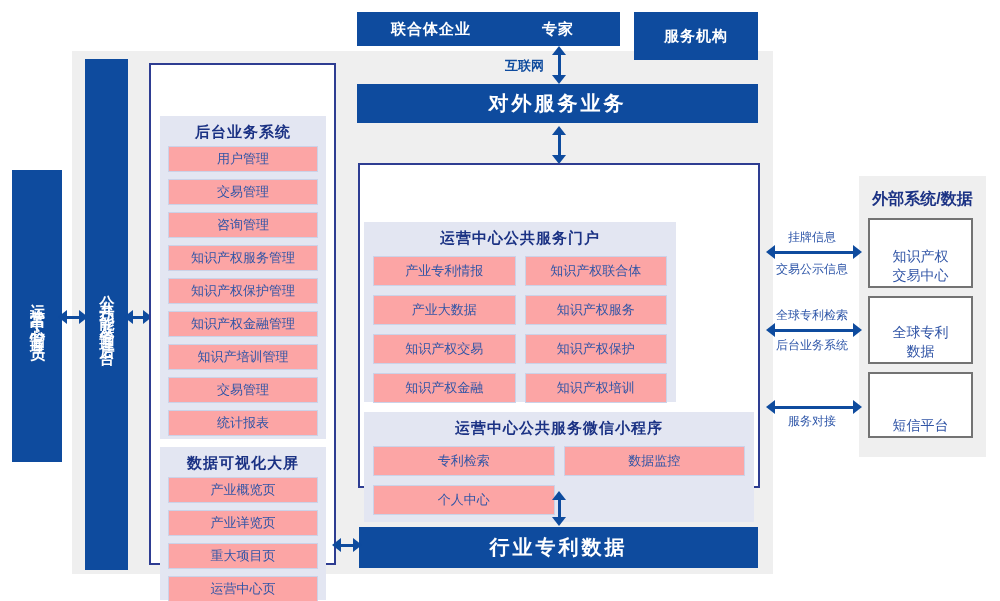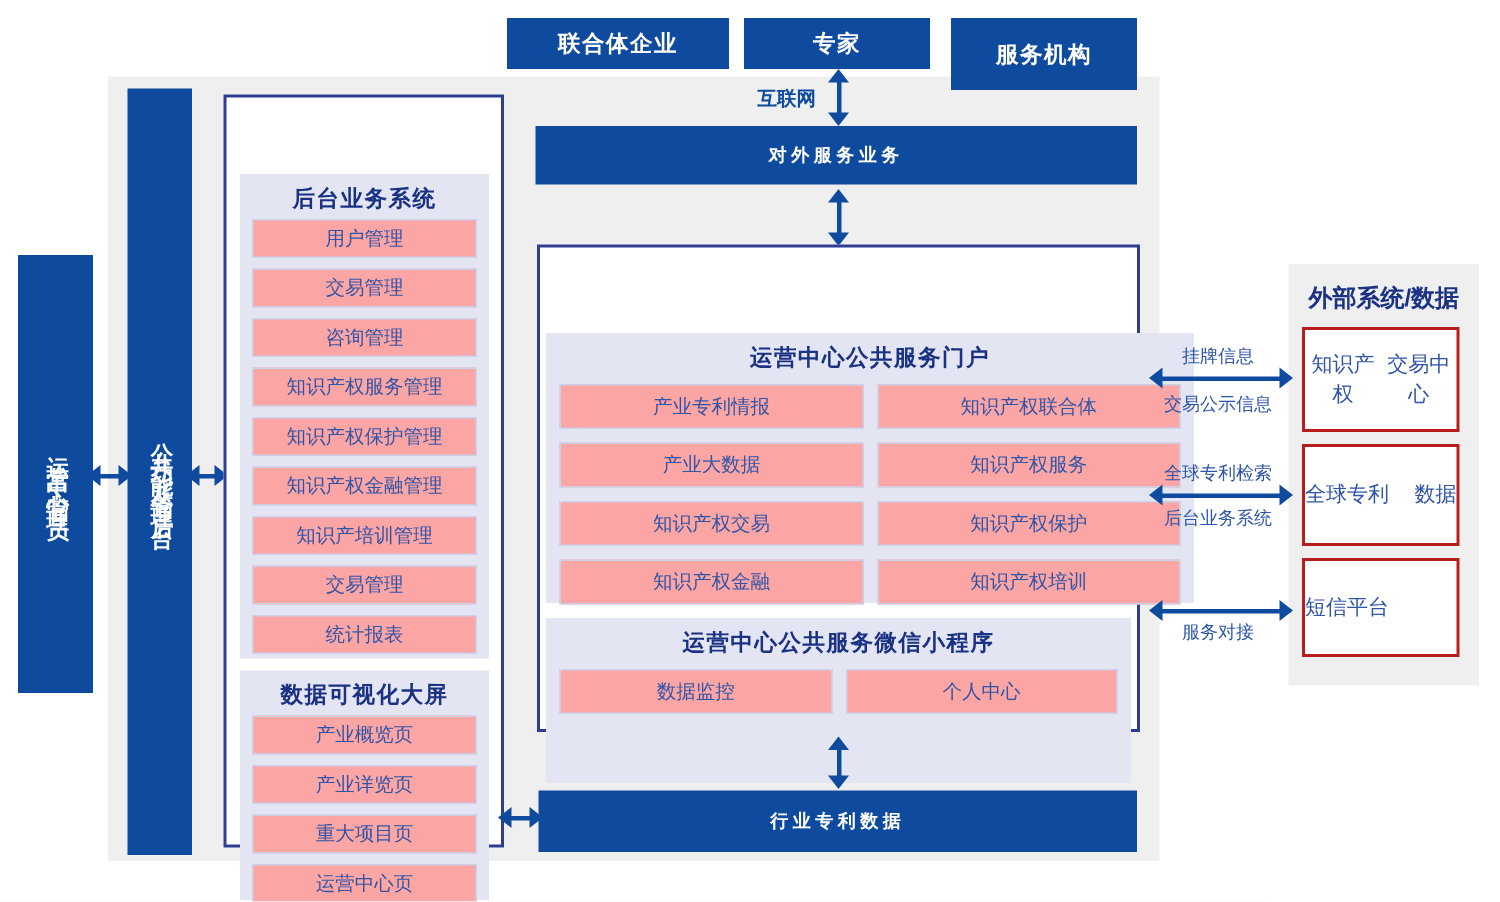--- a/index.html
+++ b/index.html
@@ -3,37 +3,37 @@
 <meta charset="utf-8">
 <style>
   html,body{margin:0;padding:0;background:#fff;}
   .stage{position:relative;width:1000px;height:601px;background:#fff;
          font-family:"Liberation Sans",sans-serif;overflow:hidden;}
   .abs{position:absolute;}
   
   .bluebox{background:var(--primary-blue,#0E4B9E);color:#fff;font-weight:bold;
            display:flex;align-items:center;justify-content:center;box-sizing:border-box;}
   .actor{font-size:15px;letter-spacing:1px;}
-  .bigbar{font-size:12px;letter-spacing:3px;}
+  .bigbar{font-size:20px;letter-spacing:3px;}
   .vtext{writing-mode:vertical-rl;text-orientation:upright;letter-spacing:7px;font-size:15px;}
   
   .graybg{background:var(--gray,#EFEFEF);}
   
   .panel{background:#fff;border:2px solid var(--panel-border,#2E3D92);box-sizing:border-box;}
   
   .sub{position:absolute;background:var(--lavender,#E3E6F2);box-sizing:border-box;margin-top:44px;}
   .sub-title{font-size:15px;font-weight:bold;color:var(--navy-text,#1B3284);
              text-align:center;padding-top:7px;height:23px;letter-spacing:1px;}
   .item{background:#fca5a5;border:1px solid #CBD2E8;height:24px;line-height:24px;
         text-align:center;font-size:13px;color:var(--item-text,#3155A6);margin:0 8px 7px;}
   .grid{display:grid;grid-template-columns:1fr 1fr;column-gap:9px;row-gap:9px;padding:4px 9px 0;}
   .grid .item{margin:0;height:28px;line-height:28px;}
   
-  .ext-box{position:absolute;left:9px;width:105px;background:#fff;border:2px solid #b91c1c;
-           display:flex;flex-direction:row;align-items:center;justify-content:space-between;
+  .ext-box{position:absolute;left:9px;width:105px;background:#fff;border:2px solid #737373;
+           display:flex;flex-direction:column;align-items:center;justify-content:flex-end;
            font-size:14px;color:var(--item-text,#3155A6);line-height:1.4;box-sizing:border-box;text-align:center;}
   .ext-title{font-size:16px;font-weight:bold;color:var(--navy-text,#1B3284);text-align:center;padding-top:13px;}
   .link-label{position:absolute;width:100px;text-align:center;font-size:12px;color:#2D55A8;}
   .net-label{position:absolute;font-size:13px;font-weight:bold;color:var(--primary-blue,#0E4B9E);}
   
   .harrow{position:absolute;height:16px;}
   .harrow .ln{position:absolute;left:7px;right:7px;top:6.5px;height:3px;background:var(--primary-blue,#0E4B9E);}
   .harrow .hl{position:absolute;left:0;top:1px;width:0;height:0;border:7px solid transparent;border-left:none;border-right:9px solid var(--primary-blue,#0E4B9E);}
   .harrow .hr{position:absolute;right:0;top:1px;width:0;height:0;border:7px solid transparent;border-right:none;border-left:9px solid var(--primary-blue,#0E4B9E);}
   .varrow{position:absolute;width:16px;}
@@ -41,21 +41,21 @@
   .varrow .ht{position:absolute;top:0;left:1px;width:0;height:0;border:7px solid transparent;border-top:none;border-bottom:9px solid var(--primary-blue,#0E4B9E);}
   .varrow .hb{position:absolute;bottom:0;left:1px;width:0;height:0;border:7px solid transparent;border-bottom:none;border-top:9px solid var(--primary-blue,#0E4B9E);}
 </style>
 </head>
 <body>
 
 <div class="stage">
 
   <div class="abs graybg" style="left:72px;top:51px;width:701px;height:523px;"></div>
 
-  <div class="abs bluebox actor" style="left:338px;top:12px;width:148px;height:34px;">联合体企业</div>
+  <div class="abs bluebox actor" style="left:357px;top:12px;width:148px;height:34px;">联合体企业</div>
   <div class="abs bluebox actor" style="left:496px;top:12px;width:124px;height:34px;">专家</div>
   <div class="abs bluebox actor" style="left:634px;top:12px;width:124px;height:48px;">服务机构</div>
 
   <div class="net-label" style="left:484px;top:57px;width:60px;text-align:right;">互联网</div>
   <div class="varrow" style="left:551px;top:46px;height:38px;">
       <span class="ht"></span>
       <span class="ln"></span>
       <span class="hb"></span>
     </div>
 
@@ -99,36 +99,37 @@
     <div class="sub" style="left:9px;top:338px;width:166px;height:153px;">
       <div class="sub-title">数据可视化大屏</div>
       <div class="item">产业概览页</div>
       <div class="item">产业详览页</div>
       <div class="item">重大项目页</div>
       <div class="item">运营中心页</div>
     </div>
   </div>
 
   <div class="abs panel" style="left:358px;top:163px;width:402px;height:325px;">
-    <div class="sub" style="left:4px;top:13px;width:432px;height:180px;">
+    <div class="sub" style="left:4px;top:13px;width:312px;height:180px;">
       <div class="sub-title">运营中心公共服务门户</div>
       <div class="grid">
         <div class="item">产业专利情报</div>
         <div class="item">知识产权联合体</div>
         <div class="item">产业大数据</div>
         <div class="item">知识产权服务</div>
         <div class="item">知识产权交易</div>
         <div class="item">知识产权保护</div>
         <div class="item">知识产权金融</div>
         <div class="item">知识产权培训</div>
       </div>
     </div>
     <div class="sub" style="left:4px;top:203px;width:390px;height:110px;">
       <div class="sub-title">运营中心公共服务微信小程序</div>
       <div class="grid">
+        <div class="item">专利检索</div>
         <div class="item">数据监控</div>
         <div class="item">个人中心</div>
       </div>
     </div>
   </div>
 
   <div class="varrow" style="left:551px;top:491px;height:35px;">
       <span class="ht"></span>
       <span class="ln"></span>
       <span class="hb"></span>

